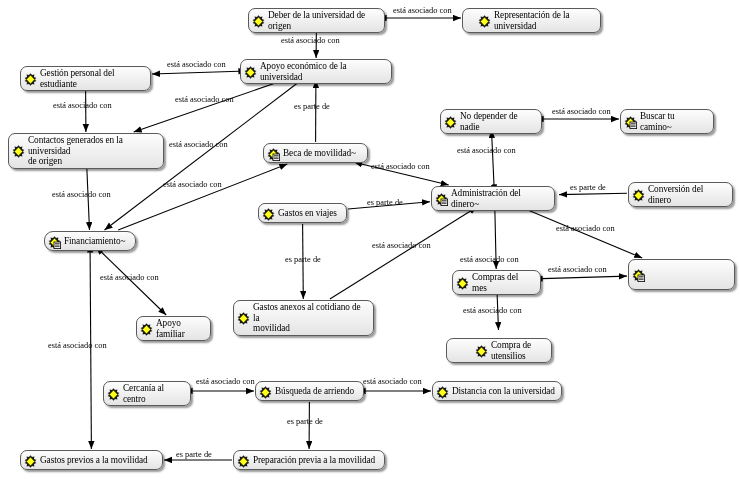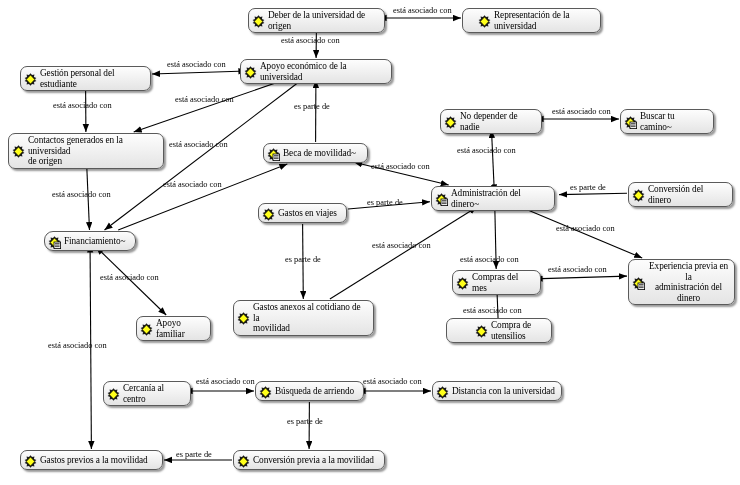--- a/index.html
+++ b/index.html
@@ -215,39 +215,37 @@
       </div>
       <div class="node" style="left: 628px; top: 259px; width: 107px; min-height: 31px;">
         <span class="node-ico"><svg viewBox="0 0 13 13" width="13" height="13">
             <path d="M6.5 0.3 L8.0 2.1 L10.4 1.4 L10.0 3.9 L12.4 4.9 L10.5 6.5 L12.4 8.1 L10.0 9.1 L10.4 11.6 L8.0 10.9 L6.5 12.7 L5.0 10.9 L2.6 11.6 L3.0 9.1 L0.6 8.1 L2.5 6.5 L0.6 4.9 L3.0 3.9 L2.6 1.4 L5.0 2.1 Z" fill="#1a1a1a"></path>
             <path d="M6.5 1.9 L10.8 6.5 L6.5 11.1 L2.2 6.5 Z" fill="#ffff1a" stroke="#000000" stroke-width="0.7"></path>
             <rect x="6.0" y="6.0" width="6.6" height="6.6" fill="#fbfbfb" stroke="#000000" stroke-width="0.8"></rect>
             <line x1="7.0" x2="11.6" y1="7.6" y2="7.6" stroke="#000000" stroke-width="0.7"></line>
             <line x1="7.0" x2="11.6" y1="9.1" y2="9.1" stroke="#000000" stroke-width="0.7"></line>
             <line x1="7.0" x2="11.6" y1="10.6" y2="10.6" stroke="#000000" stroke-width="0.7"></line>
           </svg></span>
-        <span class="node-label center">Experiencia previa en la
-administración del dinero</span>
       </div>
       <div class="node" style="left: 136px; top: 316px; width: 75px; min-height: 20px;">
         <span class="node-ico"><svg viewBox="0 0 13 13" width="13" height="13">
             <path d="M6.5 0.3 L8.0 2.1 L10.4 1.4 L10.0 3.9 L12.4 4.9 L10.5 6.5 L12.4 8.1 L10.0 9.1 L10.4 11.6 L8.0 10.9 L6.5 12.7 L5.0 10.9 L2.6 11.6 L3.0 9.1 L0.6 8.1 L2.5 6.5 L0.6 4.9 L3.0 3.9 L2.6 1.4 L5.0 2.1 Z" fill="#1a1a1a"></path>
             <path d="M6.5 1.9 L10.8 6.5 L6.5 11.1 L2.2 6.5 Z" fill="#ffff1a" stroke="#000000" stroke-width="0.7"></path>
           </svg></span>
         <span class="node-label">Apoyo familiar</span>
       </div>
       <div class="node" style="left: 233px; top: 300px; width: 141px; min-height: 31px;">
         <span class="node-ico"><svg viewBox="0 0 13 13" width="13" height="13">
             <path d="M6.5 0.3 L8.0 2.1 L10.4 1.4 L10.0 3.9 L12.4 4.9 L10.5 6.5 L12.4 8.1 L10.0 9.1 L10.4 11.6 L8.0 10.9 L6.5 12.7 L5.0 10.9 L2.6 11.6 L3.0 9.1 L0.6 8.1 L2.5 6.5 L0.6 4.9 L3.0 3.9 L2.6 1.4 L5.0 2.1 Z" fill="#1a1a1a"></path>
             <path d="M6.5 1.9 L10.8 6.5 L6.5 11.1 L2.2 6.5 Z" fill="#ffff1a" stroke="#000000" stroke-width="0.7"></path>
           </svg></span>
         <span class="node-label">Gastos anexos al cotidiano de la
 movilidad</span>
       </div>
-      <div class="node" style="left: 446px; top: 318px; width: 106px; min-height: 20px; padding-left: 28px;">
+      <div class="node" style="left: 446px; top: 338px; width: 106px; min-height: 20px; padding-left: 28px;">
         <span class="node-ico"><svg viewBox="0 0 13 13" width="13" height="13">
             <path d="M6.5 0.3 L8.0 2.1 L10.4 1.4 L10.0 3.9 L12.4 4.9 L10.5 6.5 L12.4 8.1 L10.0 9.1 L10.4 11.6 L8.0 10.9 L6.5 12.7 L5.0 10.9 L2.6 11.6 L3.0 9.1 L0.6 8.1 L2.5 6.5 L0.6 4.9 L3.0 3.9 L2.6 1.4 L5.0 2.1 Z" fill="#1a1a1a"></path>
             <path d="M6.5 1.9 L10.8 6.5 L6.5 11.1 L2.2 6.5 Z" fill="#ffff1a" stroke="#000000" stroke-width="0.7"></path>
           </svg></span>
         <span class="node-label">Compra de utensilios</span>
       </div>
       <div class="node" style="left: 103px; top: 381px; width: 88px; min-height: 20px;">
         <span class="node-ico"><svg viewBox="0 0 13 13" width="13" height="13">
             <path d="M6.5 0.3 L8.0 2.1 L10.4 1.4 L10.0 3.9 L12.4 4.9 L10.5 6.5 L12.4 8.1 L10.0 9.1 L10.4 11.6 L8.0 10.9 L6.5 12.7 L5.0 10.9 L2.6 11.6 L3.0 9.1 L0.6 8.1 L2.5 6.5 L0.6 4.9 L3.0 3.9 L2.6 1.4 L5.0 2.1 Z" fill="#1a1a1a"></path>
             <path d="M6.5 1.9 L10.8 6.5 L6.5 11.1 L2.2 6.5 Z" fill="#ffff1a" stroke="#000000" stroke-width="0.7"></path>
@@ -273,21 +271,21 @@
             <path d="M6.5 0.3 L8.0 2.1 L10.4 1.4 L10.0 3.9 L12.4 4.9 L10.5 6.5 L12.4 8.1 L10.0 9.1 L10.4 11.6 L8.0 10.9 L6.5 12.7 L5.0 10.9 L2.6 11.6 L3.0 9.1 L0.6 8.1 L2.5 6.5 L0.6 4.9 L3.0 3.9 L2.6 1.4 L5.0 2.1 Z" fill="#1a1a1a"></path>
             <path d="M6.5 1.9 L10.8 6.5 L6.5 11.1 L2.2 6.5 Z" fill="#ffff1a" stroke="#000000" stroke-width="0.7"></path>
           </svg></span>
         <span class="node-label">Gastos previos a la movilidad</span>
       </div>
       <div class="node" style="left: 233px; top: 450px; width: 152px; min-height: 20px;">
         <span class="node-ico"><svg viewBox="0 0 13 13" width="13" height="13">
             <path d="M6.5 0.3 L8.0 2.1 L10.4 1.4 L10.0 3.9 L12.4 4.9 L10.5 6.5 L12.4 8.1 L10.0 9.1 L10.4 11.6 L8.0 10.9 L6.5 12.7 L5.0 10.9 L2.6 11.6 L3.0 9.1 L0.6 8.1 L2.5 6.5 L0.6 4.9 L3.0 3.9 L2.6 1.4 L5.0 2.1 Z" fill="#1a1a1a"></path>
             <path d="M6.5 1.9 L10.8 6.5 L6.5 11.1 L2.2 6.5 Z" fill="#ffff1a" stroke="#000000" stroke-width="0.7"></path>
           </svg></span>
-        <span class="node-label">Conversión previa a la movilidad</span>
+        <span class="node-label">Preparación previa a la movilidad</span>
       </div>
     </div>
   <div id="label-layer">
       <div class="edge-label" style="left: 393px; top: 6px;">está asociado con</div>
       <div class="edge-label" style="left: 281px; top: 36px;">está asociado con</div>
       <div class="edge-label" style="left: 167px; top: 60px;">está asociado con</div>
       <div class="edge-label" style="left: 53px; top: 101px;">está asociado con</div>
       <div class="edge-label" style="left: 175px; top: 95px;">está asociado con</div>
       <div class="edge-label" style="left: 169px; top: 140px;">está asociado con</div>
       <div class="edge-label" style="left: 52px; top: 190px;">está asociado con</div>

